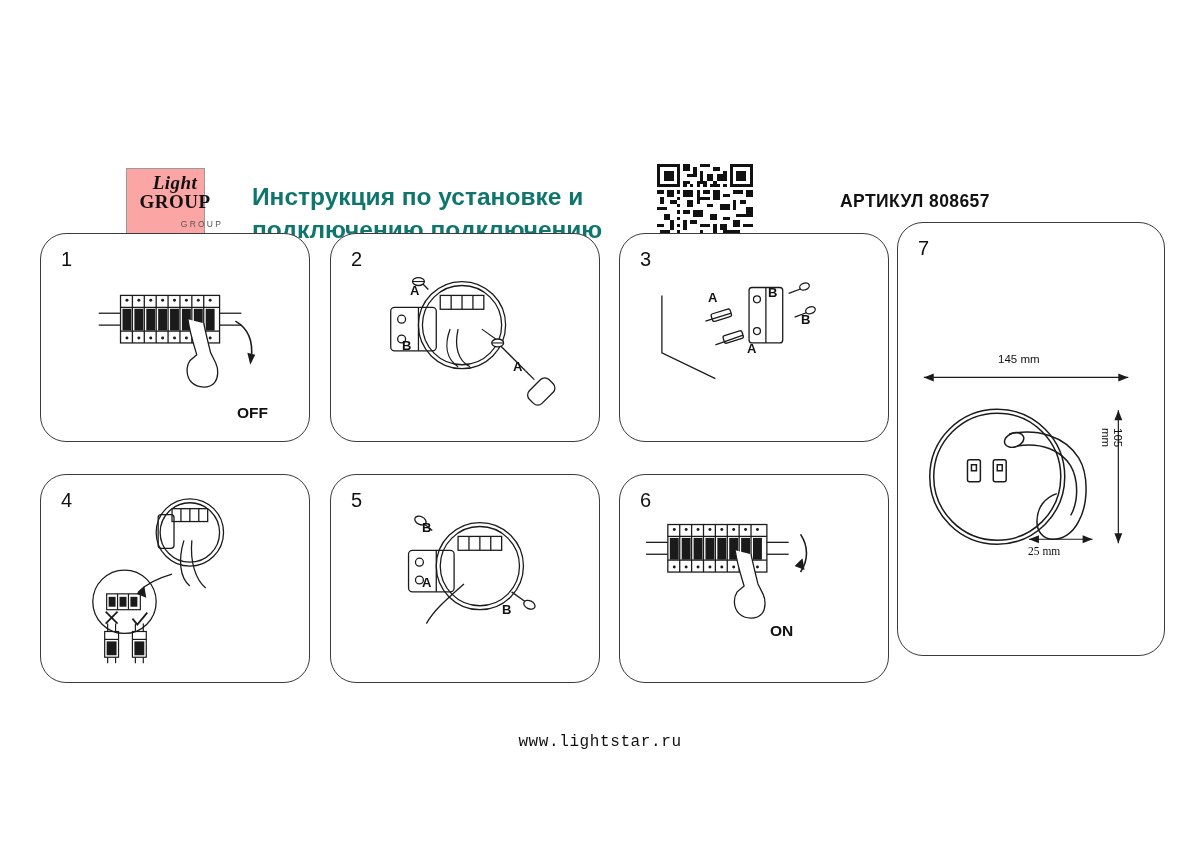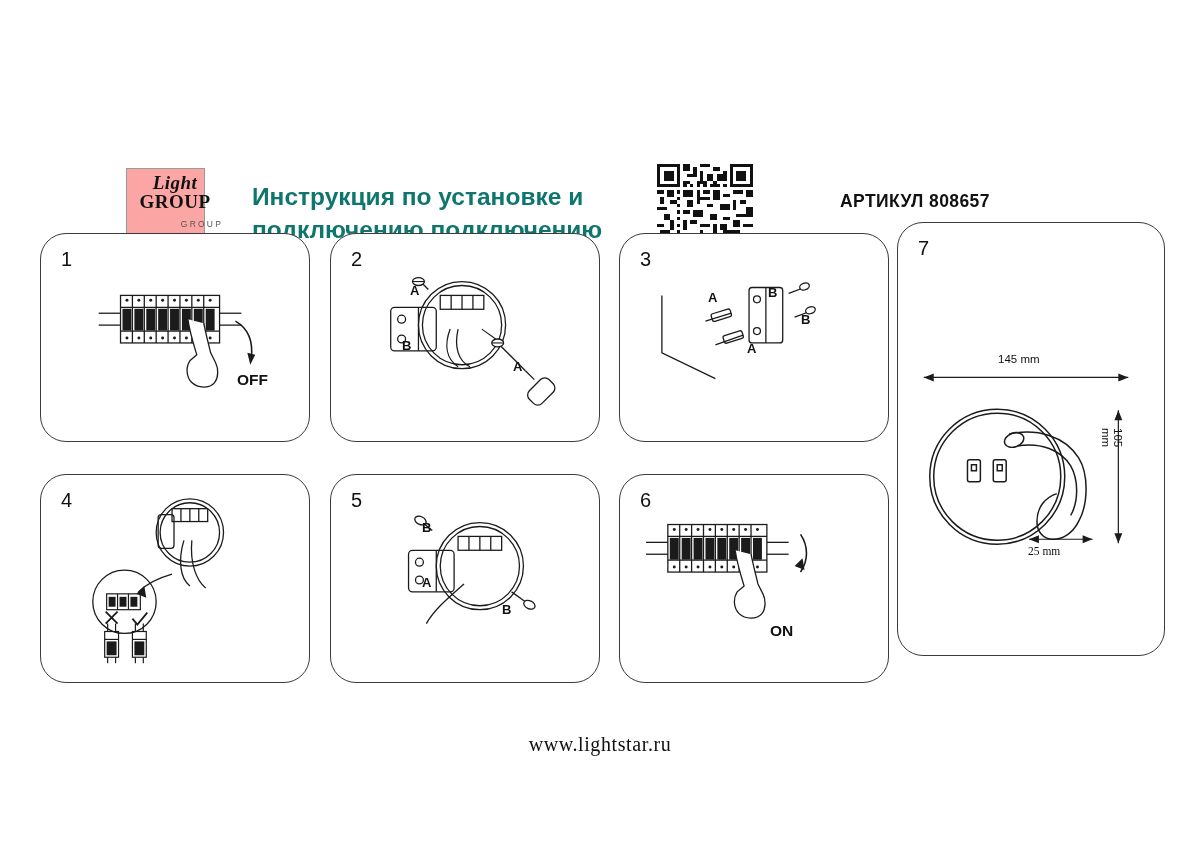--- a/index.html
+++ b/index.html
@@ -132,22 +132,22 @@
   .dim.vert {
     transform: rotate(90deg);
     transform-origin: left top;
   }
 
   #footer {
     position: absolute;
     left: 0; top: 733px;
     width: 1200px;
     text-align: center;
-    font-family: Liberation Serif, serif;
-    font-size: 20px;
+    font-family: Liberation Mono, monospace;
+    font-size: 16px;
     letter-spacing: .6px;
     color: #111;
   }
 </style>
 </head>
 <body>
 
 <div id="page">
 
   <div id="header">
@@ -337,21 +337,21 @@
 
       <g stroke="#1b1b1b" fill="#fff" stroke-width="1.3">
         <path d="M148 86 C150 100 154 112 157 122 L150 128 C146 134 146 144 152 150 C158 156 170 156 175 150 C179 145 179 136 176 130 L171 120 C169 112 166 100 164 90"></path>
       </g>
 
       <g stroke="#1b1b1b" fill="none" stroke-width="1.6">
         <path d="M196 88 C210 96 214 110 212 126"></path>
       </g>
       <polygon points="208,120 216,122 211,132" fill="#1b1b1b"></polygon>
     </svg>
-    <div class="lbl big" style="left:196px; top:137px;">OFF</div>
+    <div class="lbl big" style="left:196px; top:170px;">OFF</div>
   </div>
 
   <div class="panel" id="panel2">
     <div class="num">2</div>
     <svg class="fig" viewBox="0 0 270 209">
       <g stroke="#1b1b1b" fill="none" stroke-width="1.3">
 
         <circle cx="132" cy="92" r="44"></circle>
         <circle cx="132" cy="92" r="40"></circle>
 

